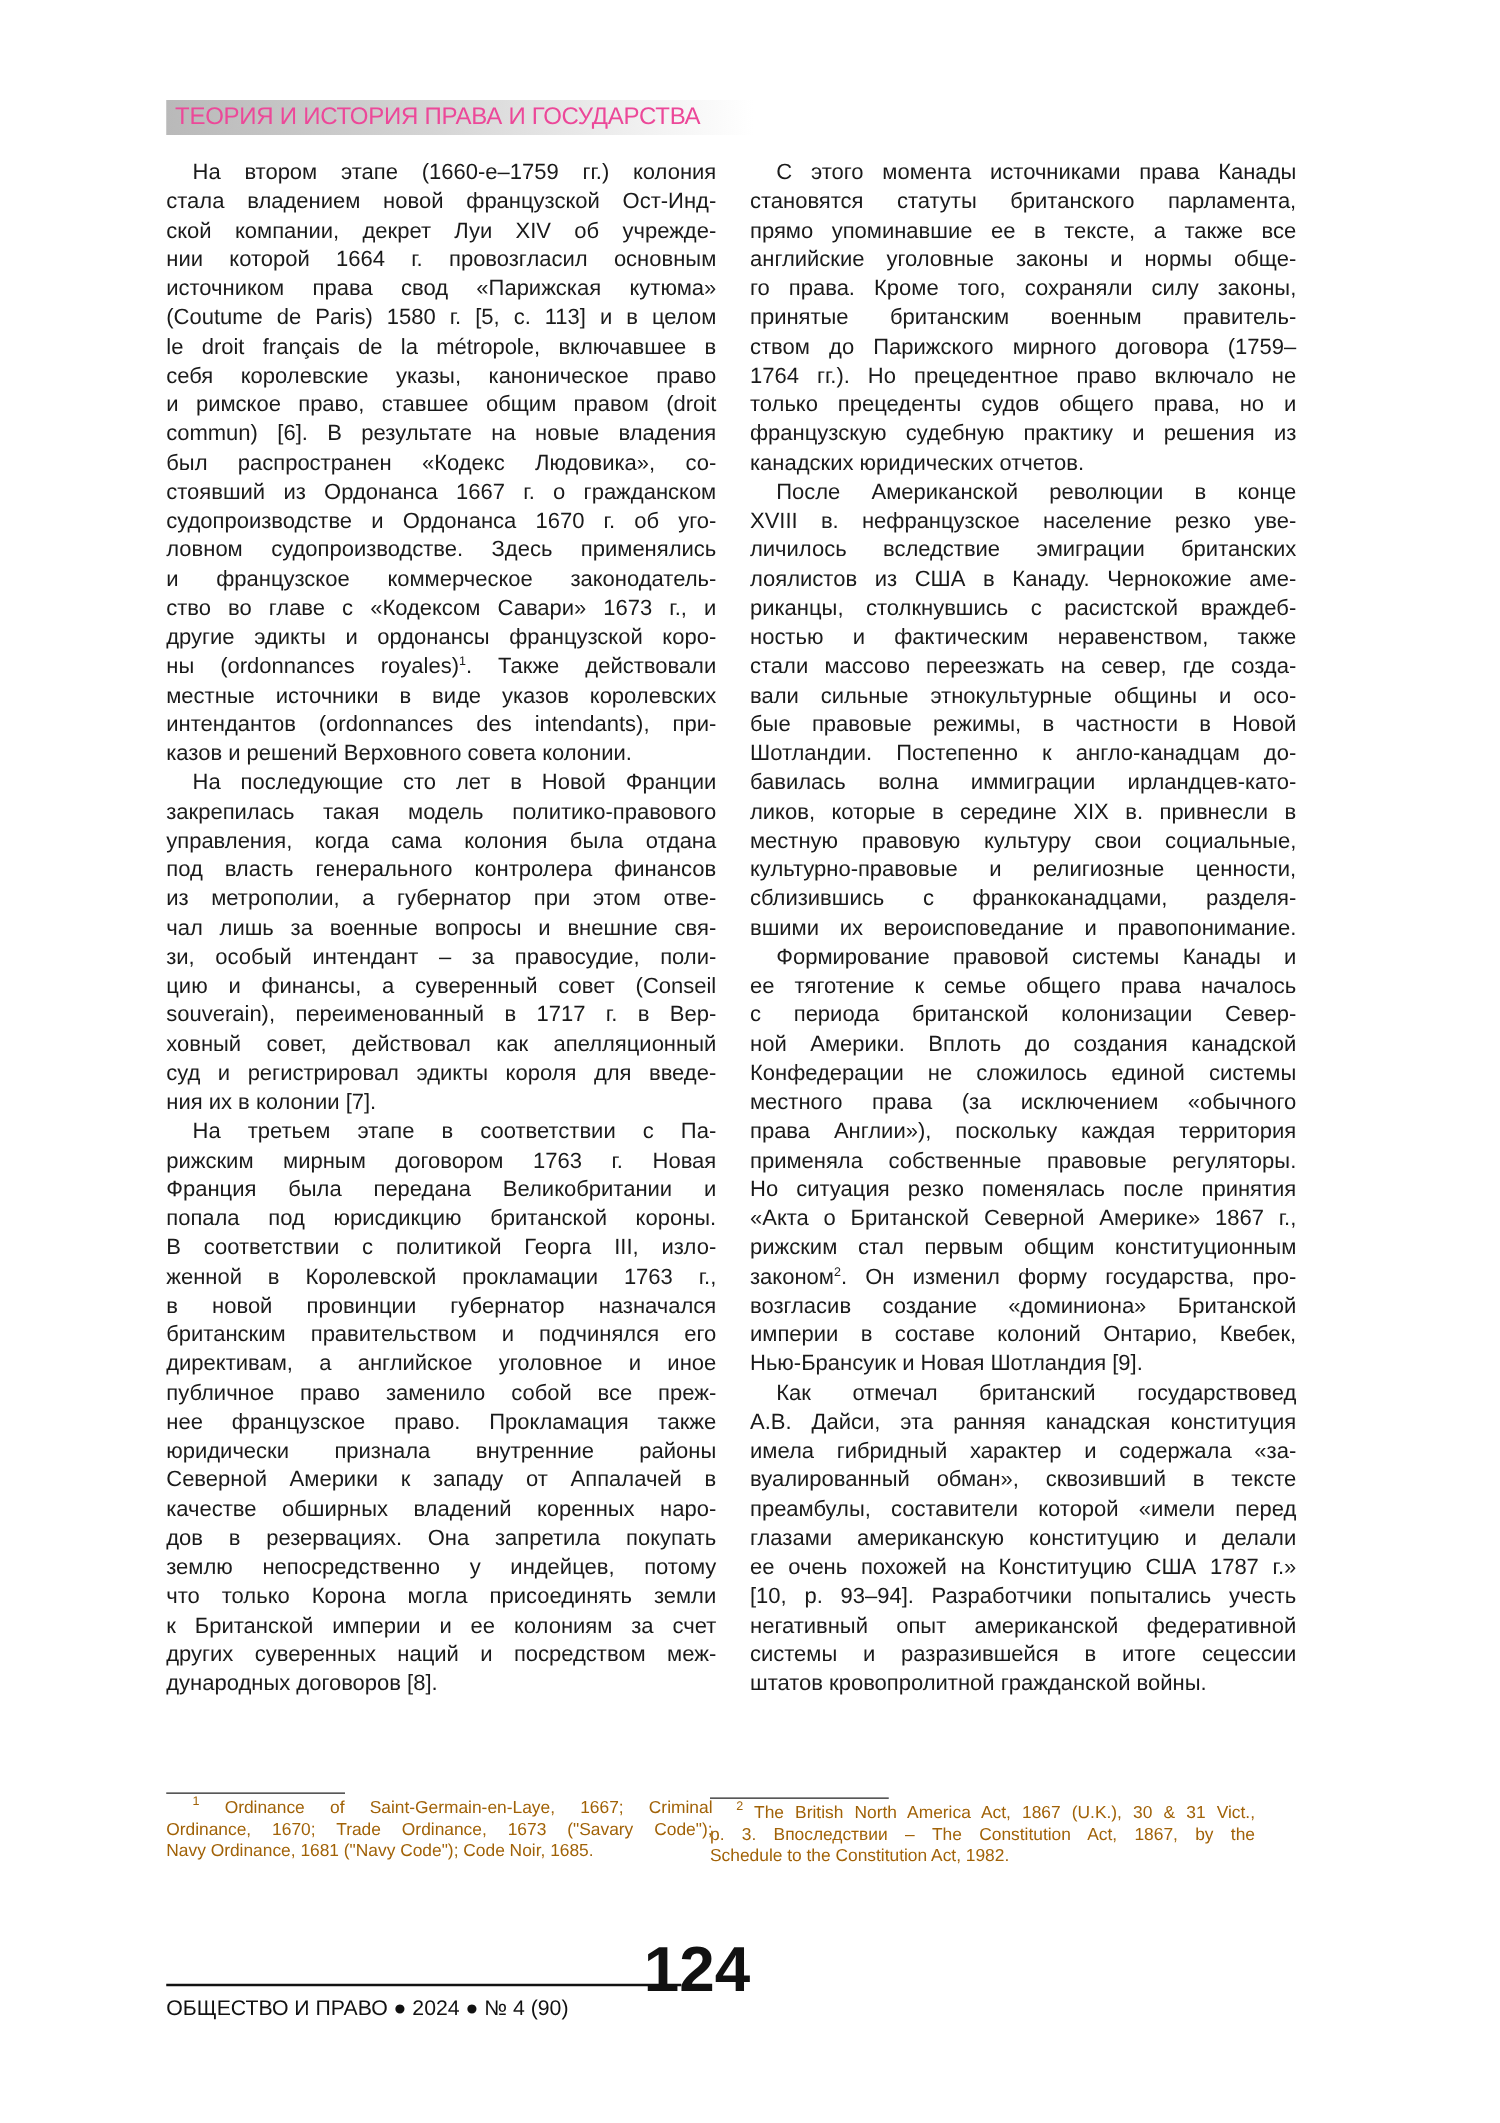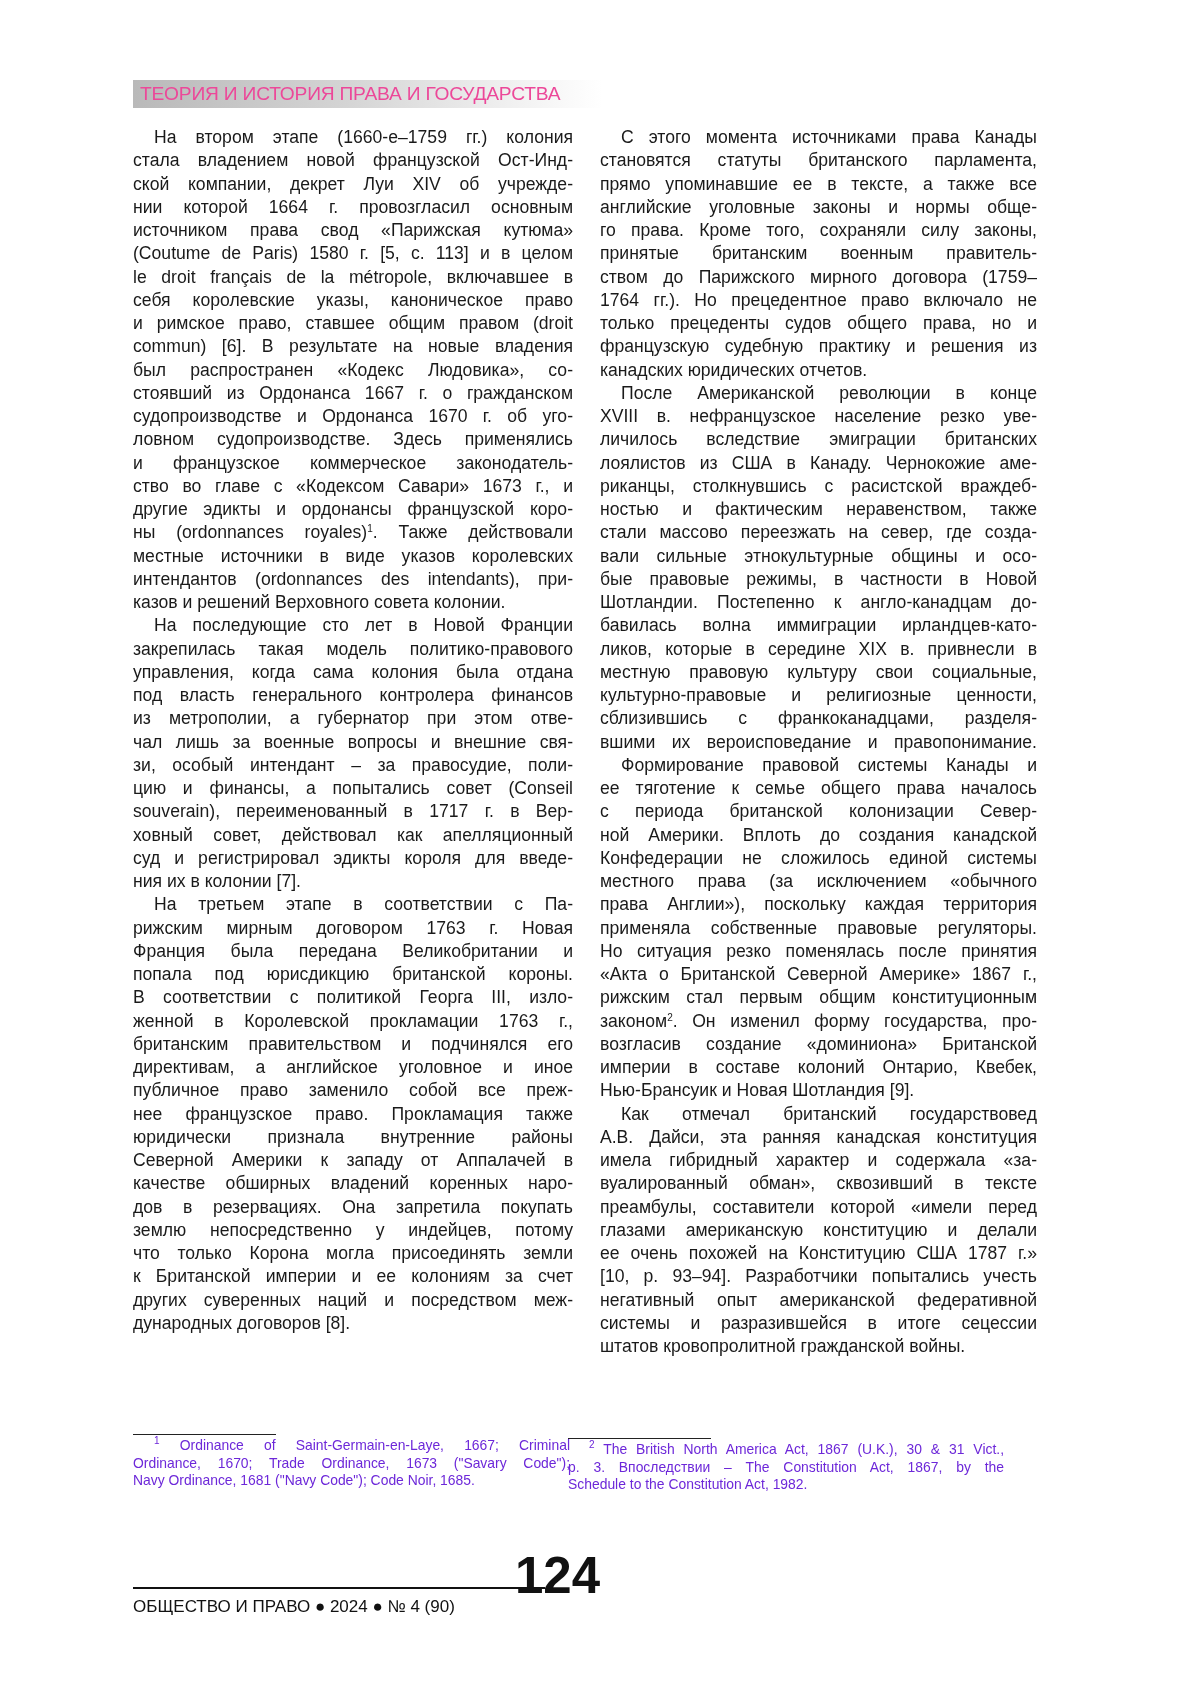--- a/index.html
+++ b/index.html
@@ -10,21 +10,21 @@
   .header-title { position:absolute; left:140px; top:82px; font-size:19.2px; letter-spacing:-0.2px;
          color:#ec4899; white-space:nowrap; line-height:24px; }
   .col { position:absolute; top:126px; font-size:17.6px; line-height:23.25px; }
   .col-left { left:133px; width:440px; }
   .col-right { left:600px; width:437px; }
   .ln { display:block; height:23.25px; white-space:nowrap; text-align:justify; text-align-last:justify; overflow:visible; }
   .ln.last { text-align-last:left; }
   .ln.ind { text-indent:21px; }
   sup.fn { font-size:10px; vertical-align:6px; line-height:0; }
   .fn-rule { position:absolute; height:1px; background:#222; width:143px; }
-  .fn-block { position:absolute; font-size:13.9px; line-height:17.5px; color:#6d28d9; }
+  .fn-block { position:absolute; font-size:13.9px; line-height:17.5px; color:#a16207; }
   .fn-block .ln { height:17.5px; }
   .fn-block .ln.ind { text-indent:21px; }
   .footer-rule { position:absolute; left:133px; top:1587px; width:412px; height:2px; background:#111; }
   .footer-text { position:absolute; left:133px; top:1597px; font-size:17px; color:#111; white-space:nowrap; }
   .page-number { position:absolute; left:515px; top:1551px; font-size:51px; font-weight:bold; color:#111; line-height:50px; }
 </style>
 </head>
 <body>
 
 <div class="header-band"></div>
@@ -52,31 +52,32 @@
     <span class="ln">местные источники в виде указов королевских</span>
     <span class="ln">интендантов (ordonnances des intendants), при-</span>
     <span class="ln last">казов и решений Верховного совета колонии.</span>
     <span class="ln ind">На последующие сто лет в Новой Франции</span>
     <span class="ln">закрепилась такая модель политико-правового</span>
     <span class="ln">управления, когда сама колония была отдана</span>
     <span class="ln">под власть генерального контролера финансов</span>
     <span class="ln">из метрополии, а губернатор при этом отве-</span>
     <span class="ln">чал лишь за военные вопросы и внешние свя-</span>
     <span class="ln">зи, особый интендант – за правосудие, поли-</span>
-    <span class="ln">цию и финансы, а попытались совет (Conseil</span>
+    <span class="ln">цию и финансы, а суверенный совет (Conseil</span>
     <span class="ln">souverain), переименованный в 1717 г. в Вер-</span>
     <span class="ln">ховный совет, действовал как апелляционный</span>
     <span class="ln">суд и регистрировал эдикты короля для введе-</span>
     <span class="ln last">ния их в колонии [7].</span>
     <span class="ln ind">На третьем этапе в соответствии с Па-</span>
     <span class="ln">рижским мирным договором 1763 г. Новая</span>
     <span class="ln">Франция была передана Великобритании и</span>
     <span class="ln">попала под юрисдикцию британской короны.</span>
     <span class="ln">В соответствии с политикой Георга III, изло-</span>
     <span class="ln">женной в Королевской прокламации 1763 г.,</span>
+    <span class="ln">в новой провинции губернатор назначался</span>
     <span class="ln">британским правительством и подчинялся его</span>
     <span class="ln">директивам, а английское уголовное и иное</span>
     <span class="ln">публичное право заменило собой все преж-</span>
     <span class="ln">нее французское право. Прокламация также</span>
     <span class="ln">юридически признала внутренние районы</span>
     <span class="ln">Северной Америки к западу от Аппалачей в</span>
     <span class="ln">качестве обширных владений коренных наро-</span>
     <span class="ln">дов в резервациях. Она запретила покупать</span>
     <span class="ln">землю непосредственно у индейцев, потому</span>
     <span class="ln">что только Корона могла присоединять земли</span>

